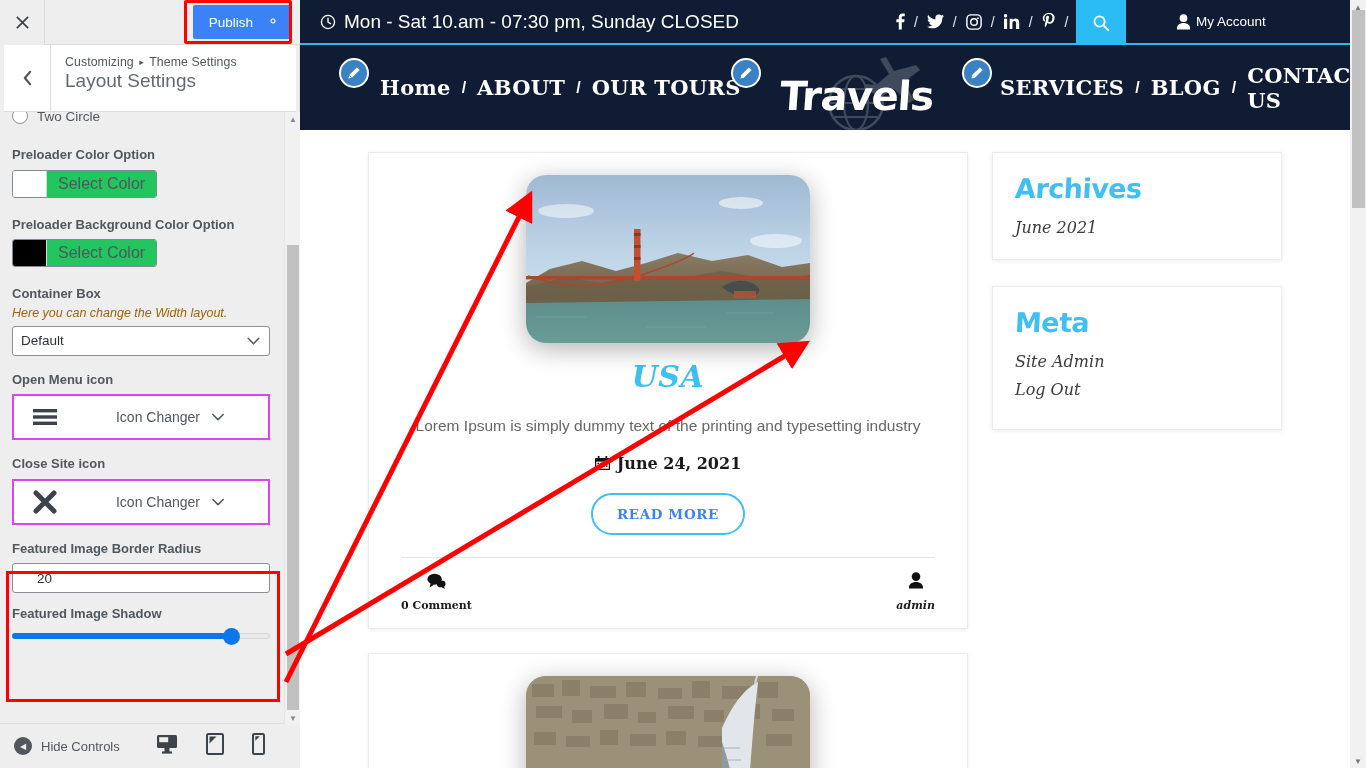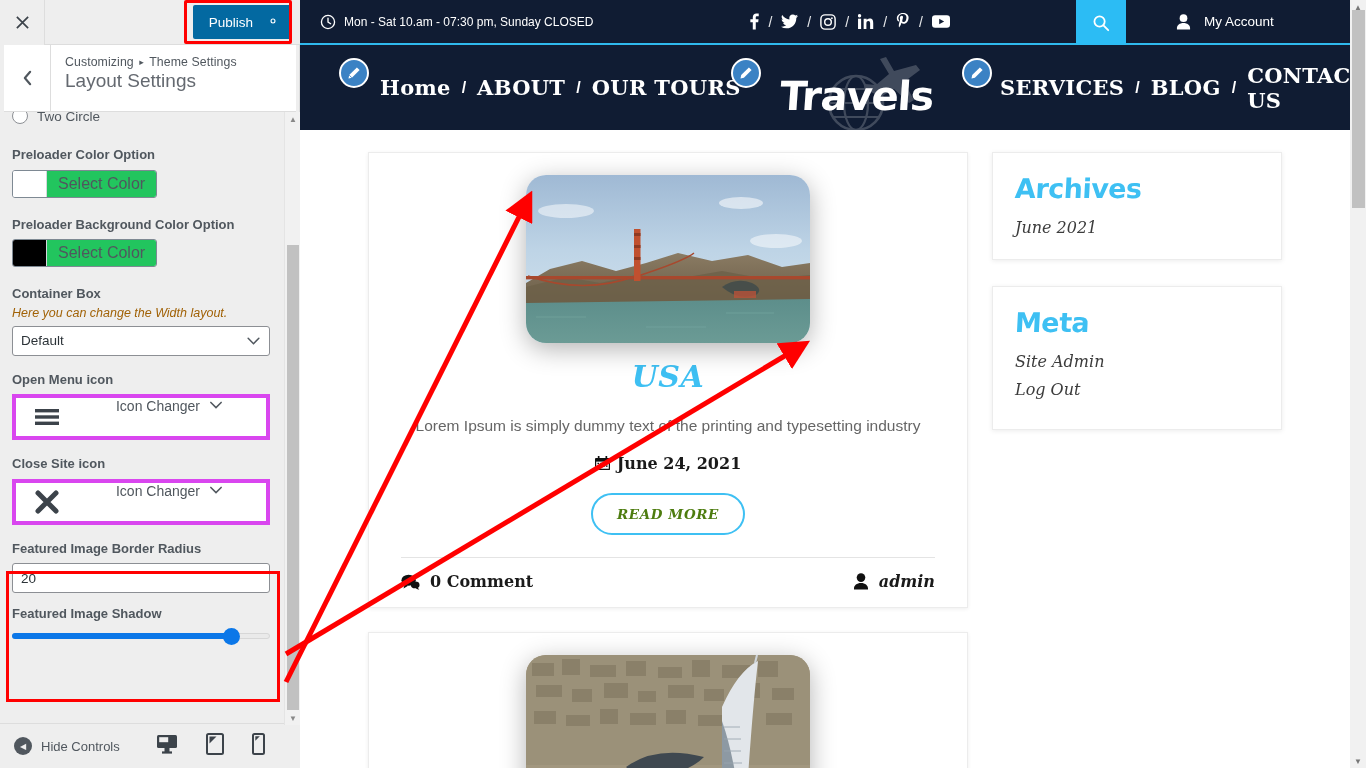--- a/index.html
+++ b/index.html
@@ -29,21 +29,21 @@
     align-items: center; justify-content: center;
     border-right: 1px solid #ddd;
     color: #444; font-size: 19px; cursor: pointer;
     background: #eee;
   }
   .cz-publish-wrap {
     position: absolute; right: 8px; top: 5px;
   }
   .cz-publish {
     display: flex; align-items: center; gap: 13px;
-    background: #0369a1; color: #fff;
+    background: #3b82f6; color: #fff;
     height: 34px; padding: 0 12px 0 16px;
     border-radius: 2px; font-size: 13.5px; cursor: pointer;
   }
   .cz-publish .gear { font-size: 14px; }
   .cz-publish-hl {
     position: absolute; left: 184px; top: 0px;
     width: 108px; height: 44px;
     border: 3px solid #ff0000; border-radius: 2px;
     pointer-events: none; z-index: 40;
   }
@@ -102,37 +102,37 @@
     font-family: "Liberation Sans", sans-serif;
   }
   .select-wrap { position: relative; display: inline-block; }
   .select-wrap .chev {
     position: absolute; right: 10px; top: 7px; pointer-events: none;
     color: #50575e; font-size: 13px;
   }
 
   .iconchanger {
     width: 258px; height: 46px; background: #fff;
-    border: 4px solid #d946ef;
-    display: flex; position: relative;
+    border: 2px solid #d946ef;
+    display: flex; align-items: center; position: relative;
   }
   .iconchanger .glyph {
     width: 62px; display: flex; align-items: center; justify-content: center;
     color: #3c434a;
   }
   .iconchanger .ictext {
     flex: 1; text-align: center; font-size: 14px; color: #50575e;
     margin-left: -28px;
   }
   .iconchanger .chev2 { position: absolute; right: 44px; color: #50575e; font-size: 12px; }
 
   input.ctl-text {
     width: 258px; height: 30px; border: 1px solid #8c8f94;
     border-radius: 3px; background: #fff; font-size: 13.5px;
-    color: #2c3338; padding: 0 8px;
+    color: #2c3338; padding: 0 24px;
     font-family: "Liberation Sans", sans-serif;
   }
 
   .slider-track {
     width: 258px; height: 14px; position: relative;
     display: flex; align-items: center;
   }
   .slider-bg {
     position: absolute; left: 0; right: 0; height: 6px;
     background: #eaeaea; border: 1px solid #d7d7d7; border-radius: 4px;
@@ -192,31 +192,31 @@
   .preview {
     position: absolute; left: 300px; top: 0;
     width: 1050px; height: 768px; background: #fff; overflow: hidden;
   }
   .topbar {
     height: 45px; background: #101c33;
     display: flex; align-items: center;
     border-bottom: 2px solid #2fb9ed;
     position: relative;
   }
-  .hours { display: flex; align-items: center; gap: 8px; margin-left: 20px; color: #fff; font-size: 12px; }
+  .hours { display: flex; align-items: center; gap: 8px; margin-left: 20px; color: #fff; font-size: 19px; }
   .hours .clock { display: flex; align-items: center; }
   .socials { display: flex; align-items: center; gap: 9px; margin-left: 157px; }
   .socials a { color: #fff; display: flex; align-items: center; }
   .socials .slash { color: #fff; font-size: 14px; opacity: .9; }
   .searchbtn {
     position: absolute; left: 776px; top: 0; width: 50px; height: 45px;
     background: #2cbcf4; display: flex; align-items: center; justify-content: center;
     cursor: pointer;
   }
-  .myacct { position: absolute; left: 876px; display: flex; align-items: center; gap: 13px; color: #fff; font-size: 13.5px; cursor: pointer; }
+  .myacct { position: absolute; left: 876px; display: flex; align-items: center; gap: 5px; color: #fff; font-size: 13.5px; cursor: pointer; }
 
   .navbar {
     height: 85px; background: #101c33;
     display: flex; align-items: center; position: relative;
   }
   .navlinks { display: flex; align-items: center; gap: 11px; }
   .navlinks a {
     color: #fff; text-decoration: none; font-size: 21px;
     font-family: "DejaVu Serif", serif; font-weight: bold;
     letter-spacing: .3px;
@@ -270,33 +270,33 @@
     text-align: center; font-size: 15.5px; color: #666;
     margin: 22px 0 0; line-height: 1.3;
   }
   .post-date {
     text-align: center; margin: 18px 0 0; font-size: 16px;
     font-family: "DejaVu Serif", serif; font-weight: bold; color: #1a1a1a;
     display: flex; align-items: center; justify-content: center; gap: 7px;
   }
   .readmore-wrap { text-align: center; margin-top: 20px; }
   .readmore {
-    display: inline-block; border: 2px solid #3ec0f3; color: #4d7c0f;
+    display: inline-block; border: 2px solid #3ec0f3; color: #3b82f6;
     border-radius: 26px; padding: 11px 24px; font-size: 13.5px;
     font-family: "DejaVu Serif", serif; font-weight: bold;
-    letter-spacing: .6px; cursor: pointer; background: #fff; font-style: italic;
+    letter-spacing: .6px; cursor: pointer; background: #fff;
   }
   .post-meta {
     display: flex; justify-content: space-between; align-items: center;
     border-top: 1px solid #e4e4e4; margin-top: 22px; padding: 14px 0 16px;
   }
   .meta-item {
     display: flex; align-items: center; gap: 10px;
     font-family: "DejaVu Serif", serif; font-weight: bold;
-    font-size: 16px; color: #1a1a1a; font-style: italic;
+    font-size: 11px; color: #1a1a1a; font-style: italic; flex-direction: column;
   }
   .meta-item.cm { font-style: normal; }
 
   .widget {
     background: #fff; border: 1px solid #ececec;
     box-shadow: 0 1px 5px rgba(0,0,0,.08);
     padding: 20px 22px 22px; margin-bottom: 26px;
   }
   .widget-title {
     font-family: "DejaVu Sans", sans-serif; font-weight: bold;

